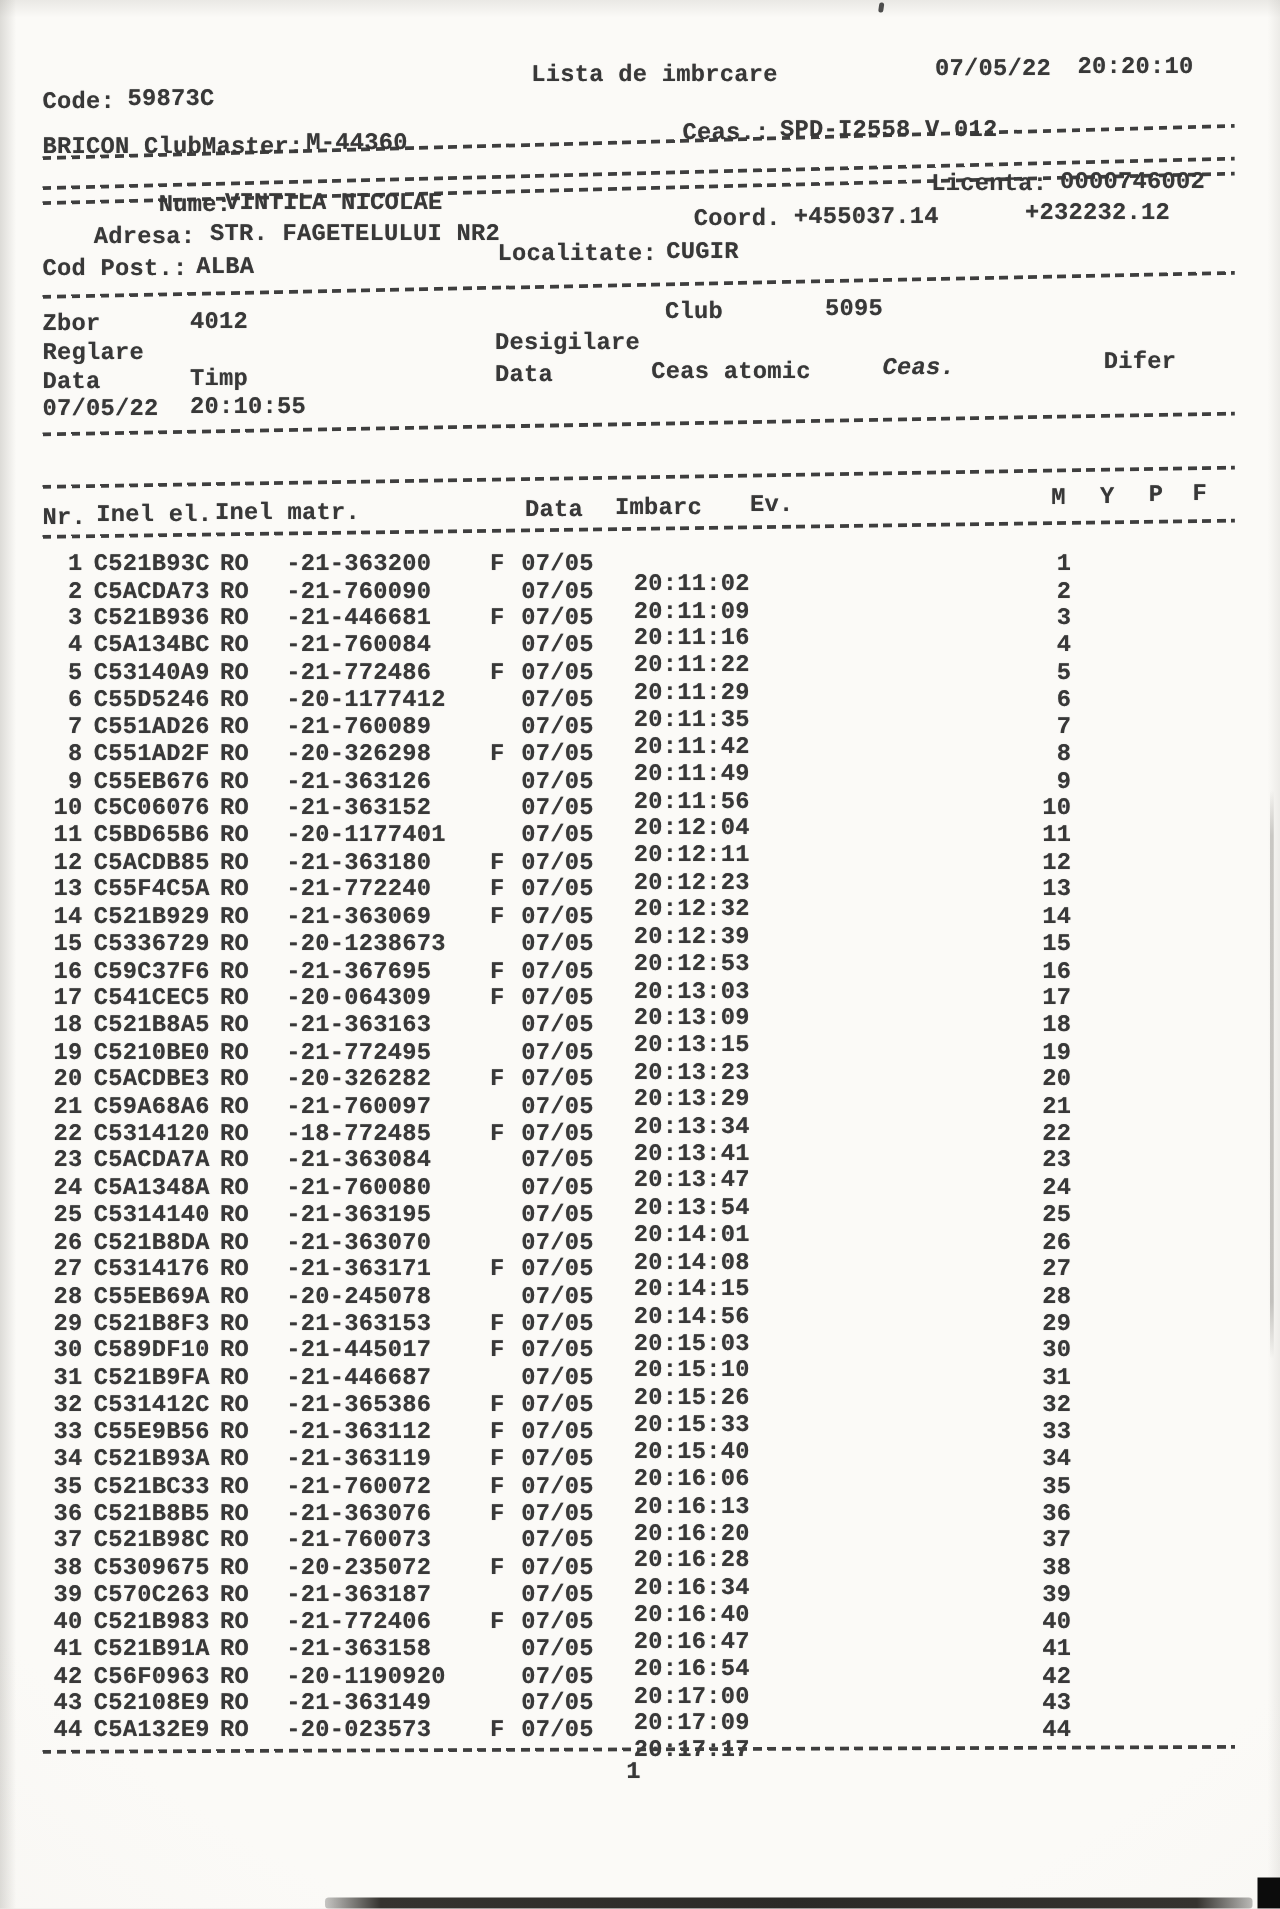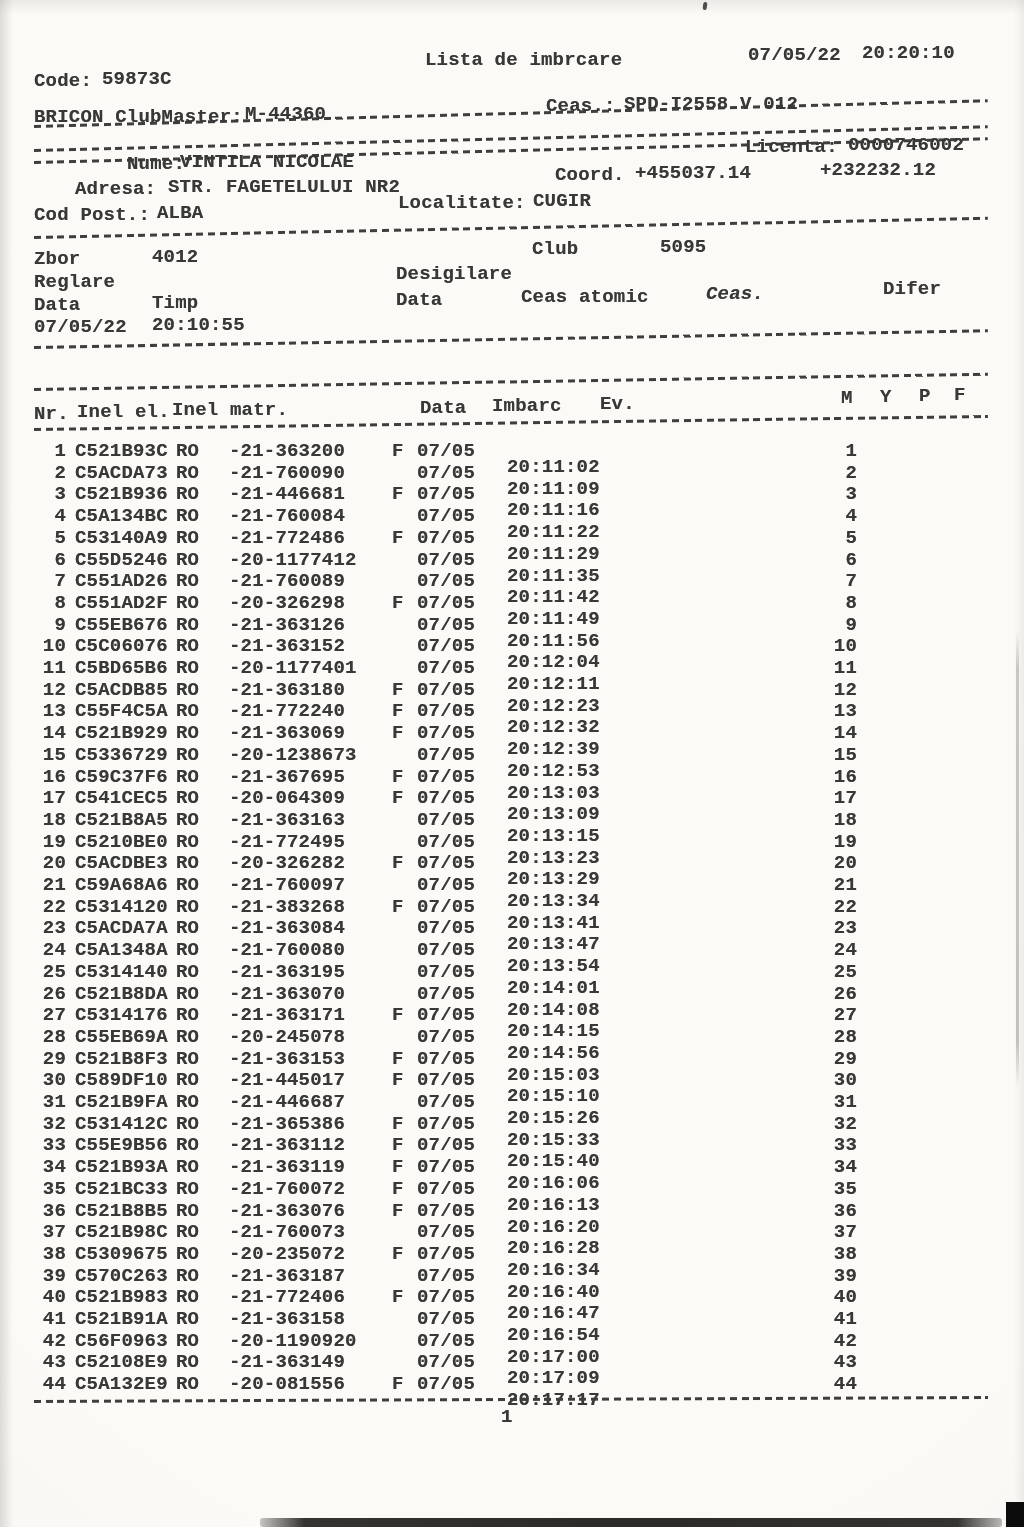--- a/index.html
+++ b/index.html
@@ -374,21 +374,21 @@
       <span class="t c-flag"></span>
       <span class="t c-data">07/05</span>
       <span class="t c-time">20:13:34</span>
       <span class="t c-m">21</span>
     </div>
 
     <div class="row" style="top: 896.7px;">
       <span class="t c-nr">22</span>
       <span class="t c-el">C5314120</span>
       <span class="t c-ro">RO</span>
-      <span class="t c-matr">-21-383268</span>
+      <span class="t c-matr">-18-772485</span>
       <span class="t c-flag">F</span>
       <span class="t c-data">07/05</span>
       <span class="t c-time">20:13:41</span>
       <span class="t c-m">22</span>
     </div>
 
     <div class="row" style="top: 918.4px;">
       <span class="t c-nr">23</span>
       <span class="t c-el">C5ACDA7A</span>
       <span class="t c-ro">RO</span>
@@ -616,21 +616,21 @@
       <span class="t c-flag"></span>
       <span class="t c-data">07/05</span>
       <span class="t c-time">20:17:09</span>
       <span class="t c-m">43</span>
     </div>
 
     <div class="row" style="top: 1374.1px;">
       <span class="t c-nr">44</span>
       <span class="t c-el">C5A132E9</span>
       <span class="t c-ro">RO</span>
-      <span class="t c-matr">-20-081556</span>
+      <span class="t c-matr">-20-023573</span>
       <span class="t c-flag">F</span>
       <span class="t c-data">07/05</span>
       <span class="t c-time">20:17:17</span>
       <span class="t c-m">44</span>
     </div>
   </div>
 
   <div class="sep s8"></div>
 
   <span class="t page-number">1</span>

